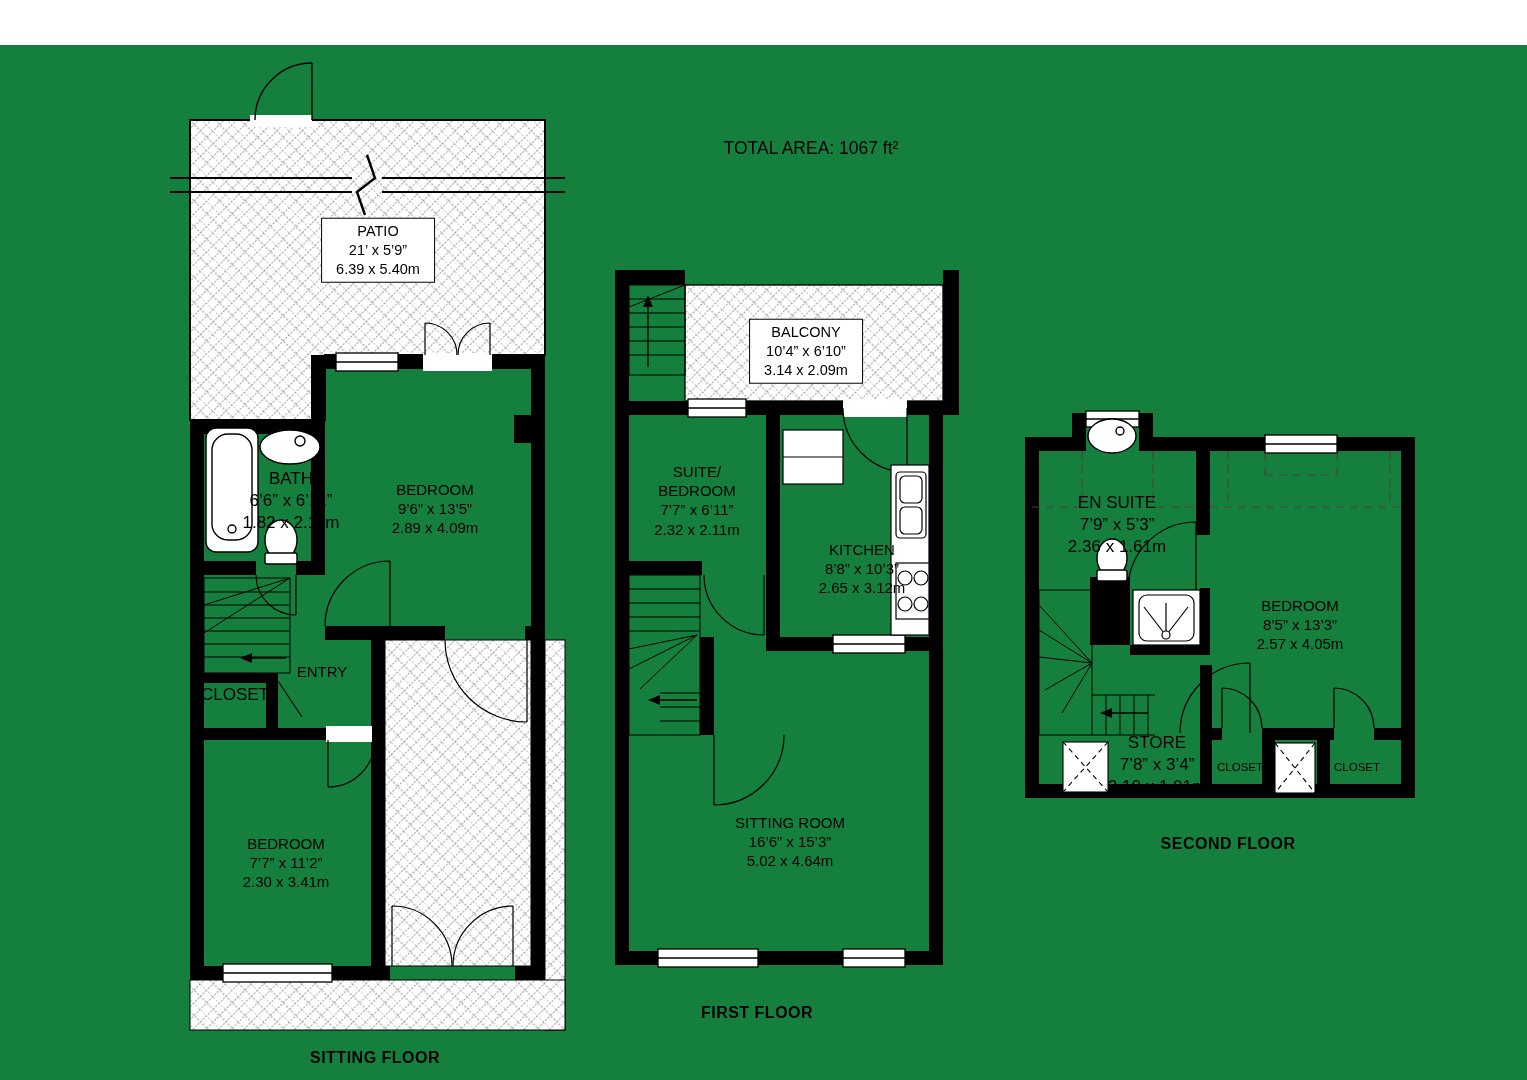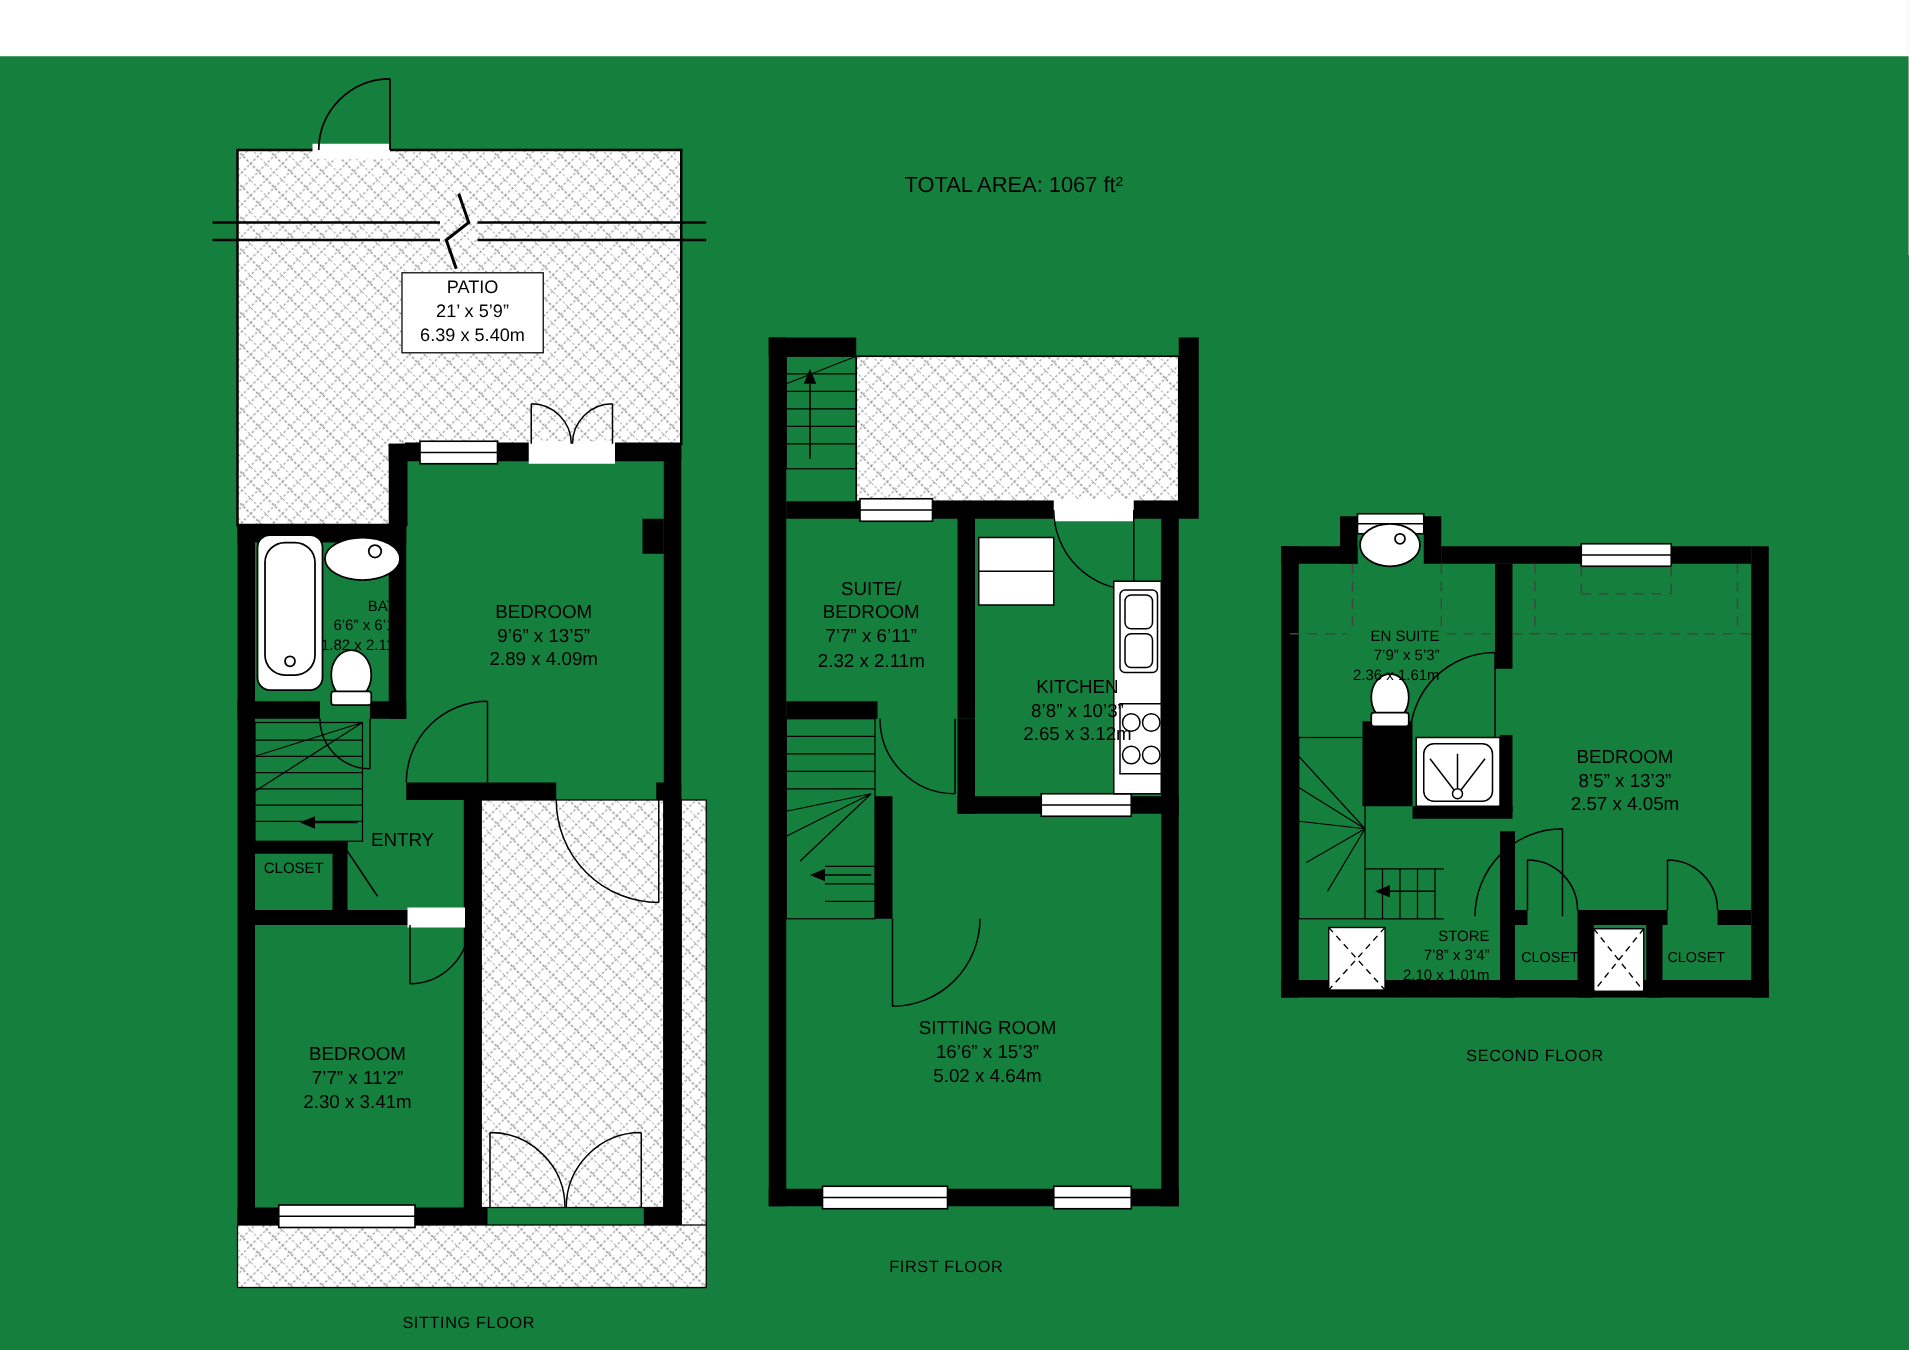--- a/index.html
+++ b/index.html
@@ -1,24 +1,24 @@
 <!DOCTYPE html>
 <html><head>
 <meta charset="utf-8">
 <style>
   html,body{margin:0;padding:0;background:#fff;}
   #stage{position:relative;width:1527px;height:1080px;background:#15803d;overflow:hidden;
          font-family:"Liberation Sans", sans-serif;color:#000;margin-top:45px;}
   #plan-svg{position:absolute;left:0;top:0;}
   .lbl{position:absolute;transform:translate(-50%,-50%);text-align:center;
        white-space:nowrap;line-height:1.28;font-size:15px;}
-  .lbl.small{font-size:12px;text-align:right;}
+  .lbl.small{font-size:17px;}
   .lbl.tiny{font-size:11.5px;}
   .boxed{background:#fff;border:1.5px solid #000;padding:3px 14px;font-size:14.5px;line-height:1.3;}
-  .floor-title{position:absolute;transform:translate(-50%,-50%);font-size:13px;font-weight:normal;
+  .floor-title{position:absolute;transform:translate(-50%,-50%);font-size:16px;font-weight:bold;
                letter-spacing:.5px;white-space:nowrap;}
   .total-area{position:absolute;transform:translate(-50%,-50%);font-size:17.5px;white-space:nowrap;}
 </style>
 </head>
 <body>
 
 <div id="stage">
 
 <svg id="plan-svg" width="1527" height="1080" viewBox="0 0 1527 1080">
   <defs>
@@ -267,20 +267,27 @@
   </div>
   <div class="lbl" style="left:322px;top:627px">ENTRY</div>
   <div class="lbl small" style="left:235px;top:650px">CLOSET</div>
   <div class="lbl" style="left:286px;top:818px">
     <div>BEDROOM</div>
     <div>7’7” x 11’2”</div>
     <div>2.30 x 3.41m</div>
   </div>
   <div class="floor-title" style="left:375px;top:1013px">SITTING FLOOR</div>
 
+  <div class="lbl" style="left:806px;top:306px">
+    <div class="boxed">
+      <div>BALCONY</div>
+      <div>10’4” x 6’10”</div>
+      <div>3.14 x 2.09m</div>
+    </div>
+  </div>
   <div class="lbl" style="left:697px;top:455px">
     <div>SUITE/</div>
     <div>BEDROOM</div>
     <div>7’7” x 6’11”</div>
     <div>2.32 x 2.11m</div>
   </div>
   <div class="lbl" style="left:862px;top:524px">
     <div>KITCHEN</div>
     <div>8’8” x 10’3”</div>
     <div>2.65 x 3.12m</div>

